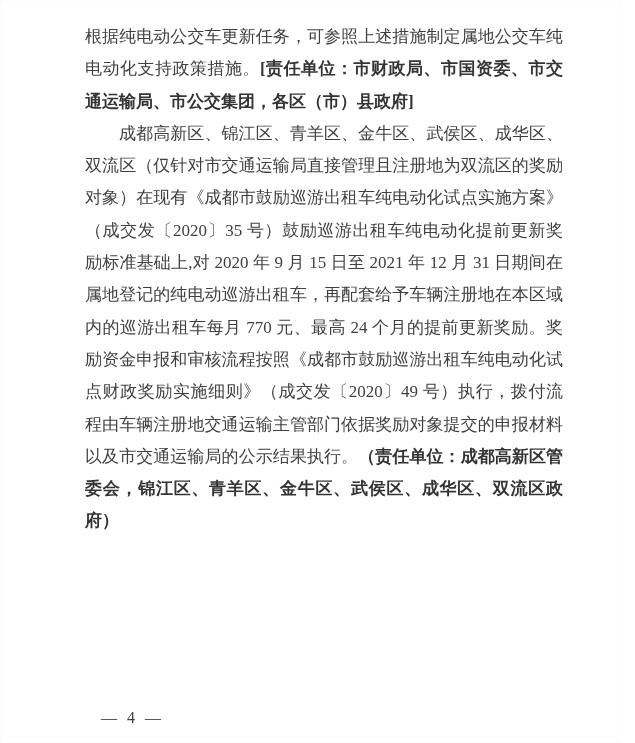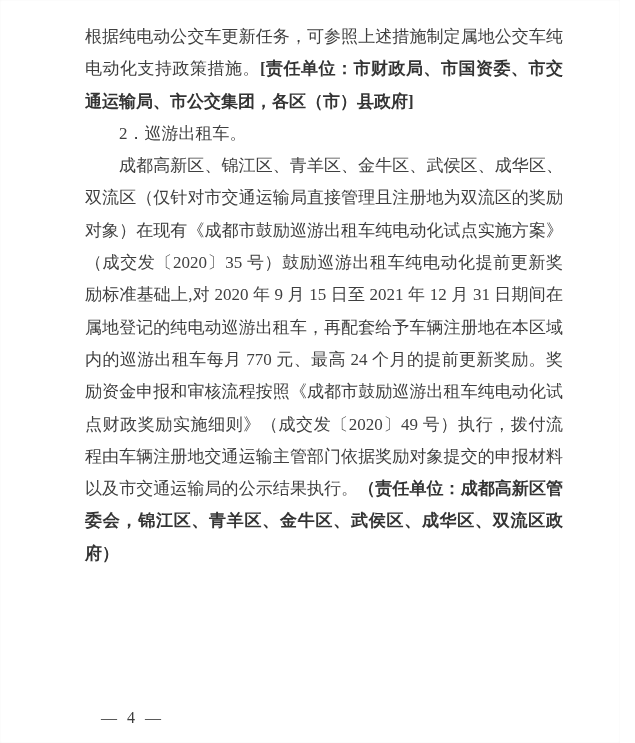--- a/index.html
+++ b/index.html
@@ -47,17 +47,16 @@
     color: #3c3c3c;
     letter-spacing: 3px;
   }
 </style>
 </head>
 <body>
 
 <div class="page">
   <div class="doc-body">
       <p><span>根据纯电动公交车更新任务，可参照上述措施制定属地公交车纯电动化支持政策措施。</span><span class="run-bold">[责任单位：市财政局、市国资委、市交通运输局、市公交集团，各区（市）县政府]</span></p>
-      <p class="indent"><span>2．巡游出租车。</span></p>
       <p class="indent"><span>成都高新区、锦江区、青羊区、金牛区、武侯区、成华区、双流区（仅针对市交通运输局直接管理且注册地为双流区的奖励对象）在现有《成都市鼓励巡游出租车纯电动化试点实施方案》（成交发〔2020〕35 号）鼓励巡游出租车纯电动化提前更新奖励标准基础上,对 2020 年 9 月 15 日至 2021 年 12 月 31 日期间在属地登记的纯电动巡游出租车，再配套给予车辆注册地在本区域内的巡游出租车每月 770 元、最高 24 个月的提前更新奖励。奖励资金申报和审核流程按照《成都市鼓励巡游出租车纯电动化试点财政奖励实施细则》（成交发〔2020〕49 号）执行，拨付流程由车辆注册地交通运输主管部门依据奖励对象提交的申报材料以及市交通运输局的公示结果执行。</span><span class="run-bold">（责任单位：成都高新区管委会，锦江区、青羊区、金牛区、武侯区、成华区、双流区政府）</span></p>
     </div>
   <div class="page-footer">— 4 —</div>
 </div>
 
 </body></html>

